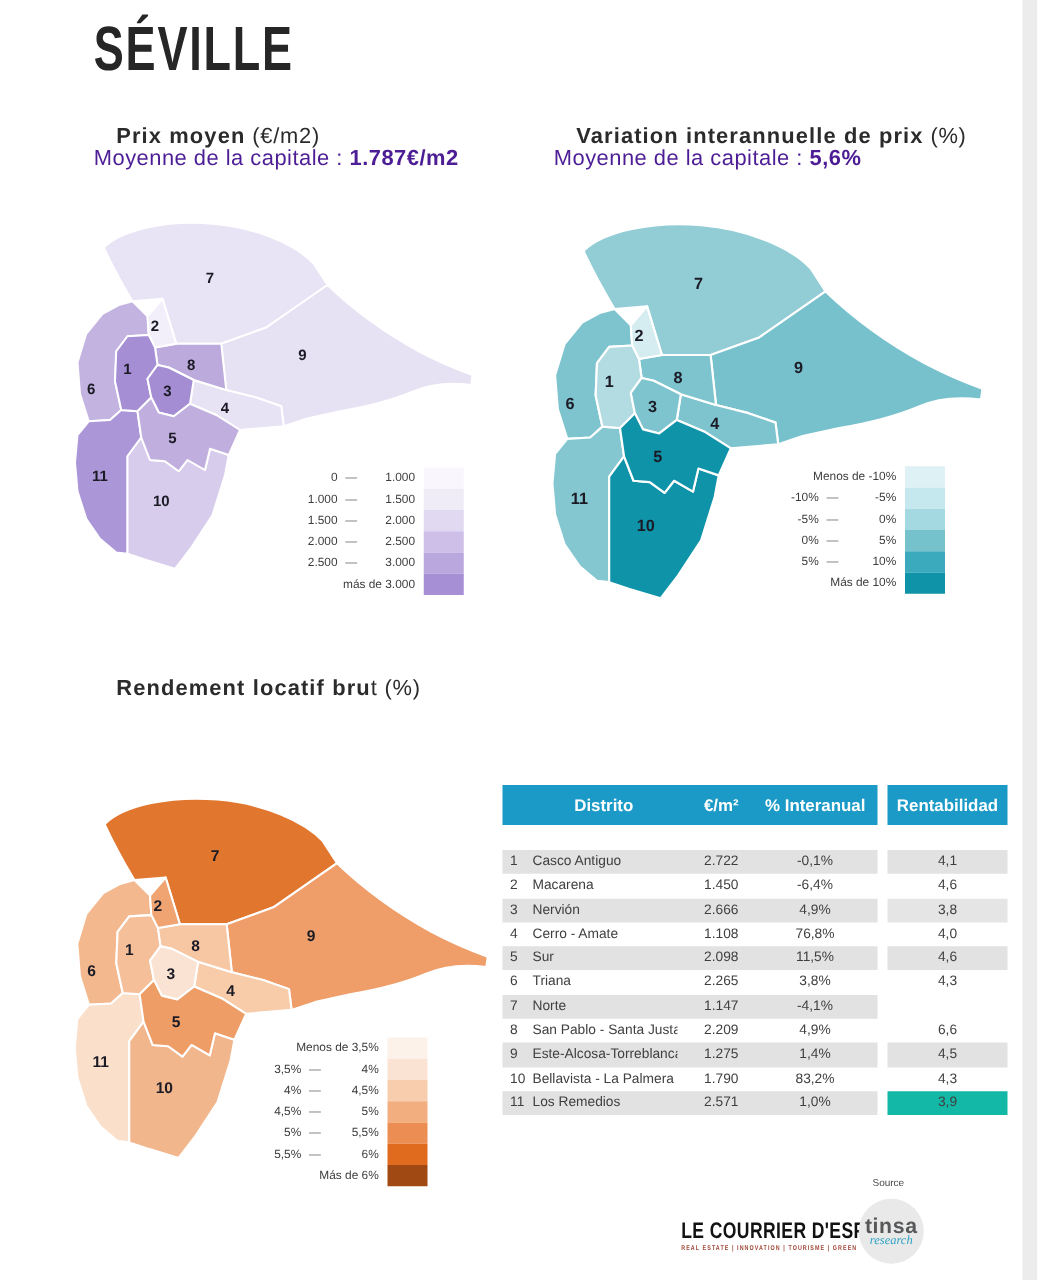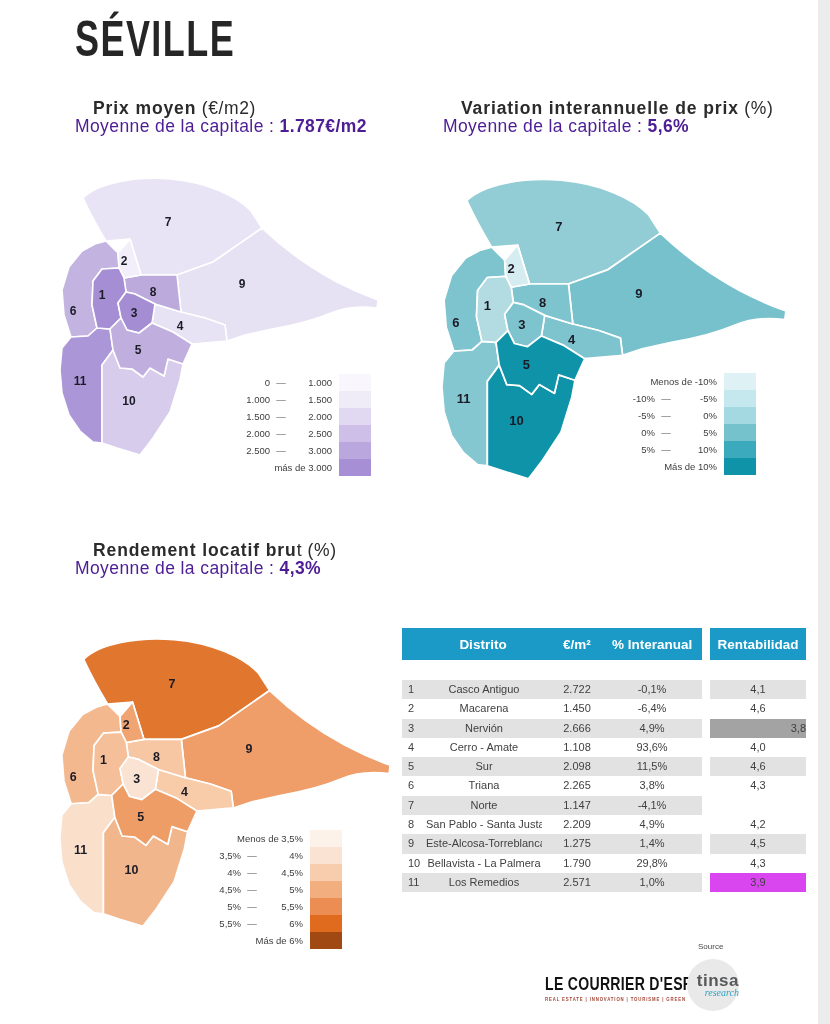--- a/index.html
+++ b/index.html
@@ -24,29 +24,29 @@
   .l-swatch{width:32px;height:17px;margin-left:7px;flex:none;}
   .table{position:absolute;font-size:11px;color:#3f3f3f;}
   .thead{display:flex;height:32px;font-size:13.5px;font-weight:700;color:#ffffff;}
   .th-main{width:300px;display:grid;grid-template-columns:22px 118px 70px 80px;align-items:center;}
   .th-rent{width:96px;margin-left:8px;display:flex;align-items:center;justify-content:center;}
   .tbody{margin-top:20px;}
   .trow{display:flex;height:19.3px;line-height:19.3px;}
   .tmain{width:300px;display:grid;grid-template-columns:22px 118px 70px 80px;}
   .trent{width:96px;margin-left:8px;text-align:center;}
   .c-num{padding-left:6px;}
-  .c-name{padding-left:2px;white-space:nowrap;overflow:hidden;text-align:center;}
+  .c-name{padding-left:2px;white-space:nowrap;overflow:hidden;}
   .c-eur,.c-pct{text-align:center;white-space:nowrap;}
   .th-c{text-align:center;white-space:nowrap;}
   .src{position:absolute;left:698px;top:942px;font-size:8px;color:#4a4a4a;}
   .brand{position:absolute;left:545px;top:974px;width:200px;transform:scaleX(0.78);transform-origin:left top;}
   .brand-name{font-size:18px;font-weight:700;color:#121212;letter-spacing:0.4px;white-space:nowrap;}
   .brand-tag{font-size:5.5px;letter-spacing:1.1px;color:#a04535;white-space:nowrap;margin-top:1px;font-weight:700;}
   .tinsa{position:absolute;left:687px;top:959px;width:52px;height:52px;border-radius:50%;
-         background:#e9e9e9;display:flex;flex-direction:column;align-items:flex-end;justify-content:center;}
+         background:#e9e9e9;display:flex;flex-direction:column;align-items:center;justify-content:center;}
   .tinsa-name{font-size:17px;font-weight:700;color:#57585a;letter-spacing:0.5px;line-height:15px;}
   .tinsa-sub{font-size:10px;font-style:italic;color:#2ea3c4;font-family:"Liberation Serif","DejaVu Serif",serif;line-height:10px;}
 </style>
 </head>
 <body>
 
 <div class="page">
   <div class="right-strip"></div>
 
   <h1 class="title">SÉVILLE</h1>
@@ -56,21 +56,20 @@
     <div class="sec-sub"><span>Moyenne de la capitale : </span><b>1.787€/m2</b></div>
   </div>
 
   <div class="sec-head" style="left:443px;top:100px">
     <div class="sec-title"><b>Variation interannuelle de prix</b><span> (%)</span></div>
     <div class="sec-sub"><span>Moyenne de la capitale : </span><b>5,6%</b></div>
   </div>
 
   <div class="sec-head" style="left:75px;top:542px">
     <div class="sec-title"><b>Rendement locatif bru</b><span>t (%)</span></div>
-    <div class="sec-sub"><span>Moyenne de la capitale : </span><b>4,3%</b></div>
   </div>
 
   <div class="map" style="left:40px;top:165px;width:360px;height:330px"><svg viewBox="0 0 360 330" width="100%" height="100%">
         <path d="M43,33 C58,18 95,11 130,14 C166,17 197,31 211,46 L222,63 L173,97 L137,110 L101,110 L90,74 L66,76 C57,61 49,46 43,33 Z" fill="#e8e4f5" stroke="#ffffff" stroke-width="1.6" stroke-linejoin="round"></path>
         <path d="M222,63 C247,87 273,104 295,116 C312,125 327,131 338,135 L337,143 C322,141 305,142 291,148 C272,156 250,161 232,164 L205,170 L187,176 L185,160 L165,153 L141,147 L137,110 L173,97 Z" fill="#e6e1f3" stroke="#ffffff" stroke-width="1.6" stroke-linejoin="round"></path>
         <path d="M66,76 L78,88 L79,103 L62,104 L53,116 L52,140 L57,163 L48,171 L31,172 L24,150 L22,125 L29,102 L42,86 L55,79 Z" fill="#c3b3e1" stroke="#ffffff" stroke-width="1.6" stroke-linejoin="round"></path>
         <path d="M57,163 L70,164 L73,185 L62,200 L62,278 L53,277 L40,266 L29,250 L22,228 L20,205 L22,183 L31,172 L48,171 Z" fill="#ab96d7" stroke="#ffffff" stroke-width="1.6" stroke-linejoin="round"></path>
         <path d="M62,200 L73,185 L80,203 L92,204 L103,212 L110,203 L124,211 L128,194 L143,199 L140,215 L130,247 L113,273 L100,290 L77,283 L62,278 Z" fill="#d7ccec" stroke="#ffffff" stroke-width="1.6" stroke-linejoin="round"></path>
         <path d="M115,139 L141,147 L165,153 L185,160 L187,176 L152,179 L133,167 L112,158 Z" fill="#e7e2f4" stroke="#ffffff" stroke-width="1.6" stroke-linejoin="round"></path>
         <path d="M84,113 L101,110 L137,110 L141,147 L115,139 L95,129 L86,127 Z" fill="#bcaadd" stroke="#ffffff" stroke-width="1.6" stroke-linejoin="round"></path>
@@ -280,28 +279,28 @@
           </div>
           <div class="trent">4,6</div>
         </div>
         <div class="trow">
           <div class="tmain" style="background: rgb(226, 226, 226);">
             <span class="c-num">3</span>
             <span class="c-name">Nervión</span>
             <span class="c-eur">2.666</span>
             <span class="c-pct">4,9%</span>
           </div>
-          <div class="trent" style="background: #a3a3a3; text-align: right;">3,8</div>
+          <div class="trent" style="background: #e5e5e5;">3,8</div>
         </div>
         <div class="trow">
           <div class="tmain">
             <span class="c-num">4</span>
             <span class="c-name">Cerro - Amate</span>
             <span class="c-eur">1.108</span>
-            <span class="c-pct">93,6%</span>
+            <span class="c-pct">76,8%</span>
           </div>
           <div class="trent">4,0</div>
         </div>
         <div class="trow">
           <div class="tmain" style="background: rgb(226, 226, 226);">
             <span class="c-num">5</span>
             <span class="c-name">Sur</span>
             <span class="c-eur">2.098</span>
             <span class="c-pct">11,5%</span>
           </div>
@@ -325,48 +324,48 @@
           </div>
           <div class="trent" style="background: rgb(226, 226, 226); margin-top: 39px;">5,1</div>
         </div>
         <div class="trow">
           <div class="tmain">
             <span class="c-num">8</span>
             <span class="c-name">San Pablo - Santa Justa</span>
             <span class="c-eur">2.209</span>
             <span class="c-pct">4,9%</span>
           </div>
-          <div class="trent">4,2</div>
+          <div class="trent">6,6</div>
         </div>
         <div class="trow">
           <div class="tmain" style="background: rgb(226, 226, 226);">
             <span class="c-num">9</span>
             <span class="c-name">Este-Alcosa-Torreblanca</span>
             <span class="c-eur">1.275</span>
             <span class="c-pct">1,4%</span>
           </div>
           <div class="trent" style="background: rgb(226, 226, 226);">4,5</div>
         </div>
         <div class="trow">
           <div class="tmain">
             <span class="c-num">10</span>
             <span class="c-name">Bellavista - La Palmera</span>
             <span class="c-eur">1.790</span>
-            <span class="c-pct">29,8%</span>
+            <span class="c-pct">83,2%</span>
           </div>
           <div class="trent">4,3</div>
         </div>
         <div class="trow">
           <div class="tmain" style="background: rgb(226, 226, 226);">
             <span class="c-num">11</span>
             <span class="c-name">Los Remedios</span>
             <span class="c-eur">2.571</span>
             <span class="c-pct">1,0%</span>
           </div>
-          <div class="trent" style="background: #d946ef;">3,9</div>
+          <div class="trent" style="background: #14b8a6;">3,9</div>
         </div>
       </div>
   </div>
 
   <div class="src">Source</div>
 
   <div class="brand">
     <div class="brand-name">LE COURRIER D'ESPAGNE</div>
     <div class="brand-tag">REAL ESTATE | INNOVATION | TOURISME | GREEN</div>
   </div>

